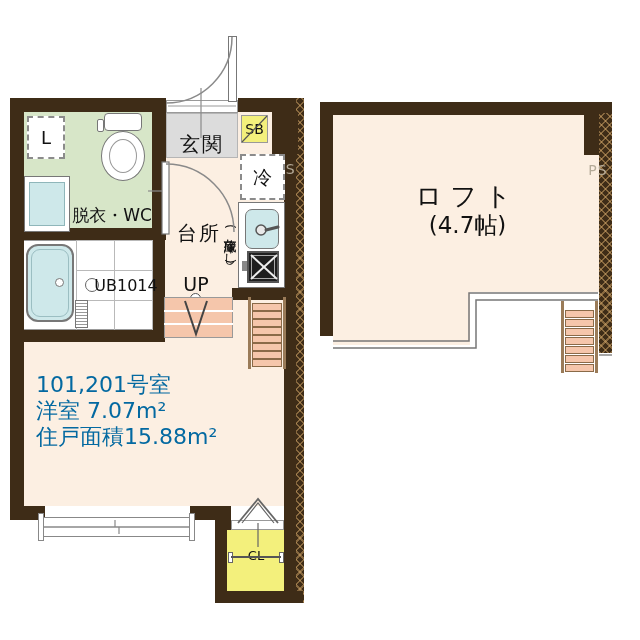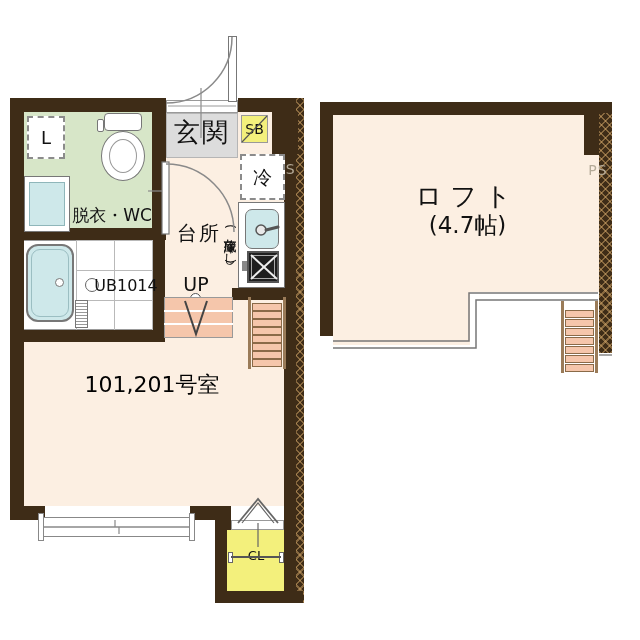--- a/index.html
+++ b/index.html
@@ -22,21 +22,21 @@
   .blue{background:#cee8ea;}
   .salmon{background:#f5c6ab;}
   .lbl{position:absolute;box-sizing:border-box;display:flex;align-items:center;justify-content:center;
        white-space:nowrap;line-height:1;color:#111;}
   .pslbl{color:#b5ab99;margin-top:42px;}
   .dashedbox{position:absolute;box-sizing:border-box;background:#fff;border:2px dashed #999;}
   .thinline{position:absolute;background:#888;}
   svg.overlay{position:absolute;left:0;top:0;pointer-events:none;}
   .rail{position:absolute;background:#9a7b58;width:3px;top:0;bottom:0;}
   .rung{position:absolute;left:4px;right:4px;height:6px;background:#f5c6ab;border:1px solid #8a6a48;}
-  .roomtext{position:absolute;text-align:center;font-size:22px;line-height:26px;color:#000000;}
+  .roomtext{position:absolute;text-align:left;font-size:22px;line-height:26px;color:#0369a1;}
 </style>
 </head>
 <body>
 
 <div id="canvas">
 
   <div>
 
     <div class="abs floor" style="left:24px;top:112px;width:260px;height:394px;"></div>
     <div class="abs green" style="left:24px;top:112px;width:128px;height:116px;"></div>
@@ -57,21 +57,21 @@
     <div class="wall" style="left:152px;top:112px;width:14px;height:128px;"></div>
     <div class="wall" style="left:232px;top:288px;width:52px;height:12px;"></div>
     <div class="wall" style="left:10px;top:506px;width:35px;height:14px;"></div>
     <div class="wall" style="left:190px;top:506px;width:41px;height:14px;"></div>
     <div class="wall" style="left:284px;top:98px;width:12px;height:505px;"></div>
     <div class="hatch" style="left:296px;top:98px;width:8px;height:505px;"></div>
     <div class="wall" style="left:272px;top:112px;width:26px;height:42px;"></div>
     <div class="lbl pslbl" style="left:272px;top:119px;width:28px;height:16px;font-size:14px;letter-spacing:1px;">PS</div>
 
     <div class="abs gray" style="left:166px;top:113px;width:72px;height:45px;border:1px solid #b5b5b5;"></div>
-    <div class="lbl" style="left:166px;top:122px;width:72px;height:20px;font-size:26px;letter-spacing:2px;">玄関</div>
+    <div class="lbl" style="left:166px;top:134px;width:72px;height:20px;font-size:20px;letter-spacing:2px;">玄関</div>
     <div class="abs" style="left:166px;top:100px;width:72px;height:13px;background:#fff;border:1px solid #999;"></div>
     <div class="abs" style="left:228px;top:36px;width:9px;height:66px;background:#fff;border:1px solid #777;"></div>
 
     <div class="abs yellow" style="left:241px;top:115px;width:27px;height:28px;border:1px solid #999;"></div>
     <div class="lbl" style="left:241px;top:115px;width:27px;height:28px;font-size:14px;">SB</div>
 
     <div class="dashedbox" style="left:27px;top:116px;width:38px;height:43px;border-color:#8b8b8b;"></div>
     <div class="lbl" style="left:27px;top:116px;width:38px;height:43px;font-size:18px;">L</div>
     <div class="abs" style="left:104px;top:113px;width:38px;height:18px;background:#fff;border:1.5px solid #777;border-radius:4px;"></div>
     <div class="abs" style="left:97px;top:119px;width:7px;height:13px;background:#fff;border:1px solid #777;border-radius:2px;"></div>
@@ -105,20 +105,22 @@
       <div class="rung" style="top:22px;"></div>
       <div class="rung" style="top:30px;"></div>
       <div class="rung" style="top:38px;"></div>
       <div class="rung" style="top:46px;"></div>
       <div class="rung" style="top:54px;"></div>
       <div class="rung" style="top:62px;"></div>
     </div>
 
     <div class="roomtext" style="left:36px;top:372px;width:232px;">
       <div>101,201号室</div>
+      <div>洋室 7.07m²</div>
+      <div>住戸面積15.88m²</div>
     </div>
 
     <div class="abs" style="left:42px;top:517px;width:149px;height:20px;background:#fff;border:1.5px solid #888;"></div>
     <div class="abs" style="left:38px;top:513px;width:6px;height:28px;background:#fff;border:1px solid #888;"></div>
     <div class="abs" style="left:189px;top:513px;width:6px;height:28px;background:#fff;border:1px solid #888;"></div>
 
     <div class="wall" style="left:215px;top:520px;width:12px;height:83px;"></div>
     <div class="wall" style="left:215px;top:520px;width:18px;height:10px;"></div>
     <div class="wall" style="left:215px;top:591px;width:88px;height:12px;"></div>
     <div class="abs yellow" style="left:227px;top:530px;width:57px;height:61px;"></div>

